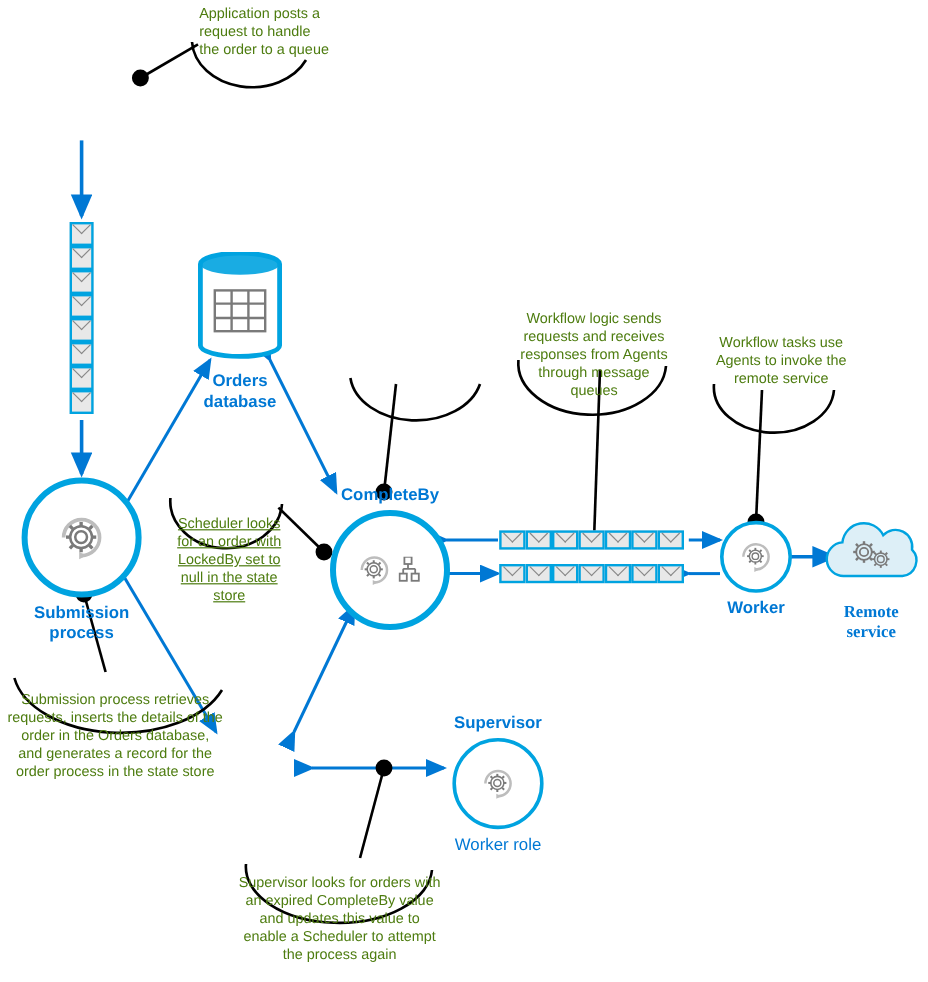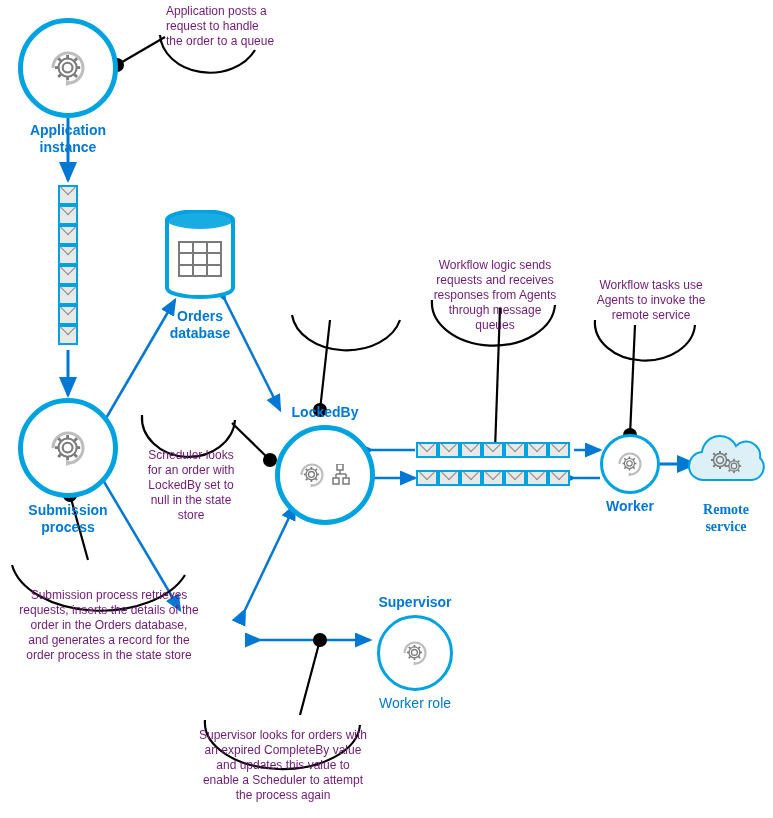--- a/index.html
+++ b/index.html
@@ -62,21 +62,21 @@
     color: #0078D4;
     font-weight: 600;
     font-size: 14px;
     line-height: 1.2;
     margin-top: 4px;
   }
   .note {
     position: absolute;
     font-size: 12px;
     line-height: 1.25;
-    color: #701a75;
+    color: #4d7c0f;
     text-align: center;
   }
   
   .gear {
     width: 40px; height: 40px;
     display: block;
   }
   .gear-sm { width: 28px; height: 28px; }
   .db {
     width: 70px; height: 90px;
@@ -209,30 +209,20 @@
       <rect x="0" y="14" width="6" height="6" fill="none" stroke="#7A7A7A" stroke-width="1.5"></rect>
       <rect x="10" y="14" width="6" height="6" fill="none" stroke="#7A7A7A" stroke-width="1.5"></rect>
       <line x1="7" y1="6" x2="7" y2="10" stroke="#7A7A7A" stroke-width="1.5"></line>
       <line x1="3" y1="10" x2="13" y2="10" stroke="#7A7A7A" stroke-width="1.5"></line>
       <line x1="3" y1="10" x2="3" y2="14" stroke="#7A7A7A" stroke-width="1.5"></line>
       <line x1="13" y1="10" x2="13" y2="14" stroke="#7A7A7A" stroke-width="1.5"></line>
     </g>
   </defs>
 </svg>
 
-<div class="node" style="left:18px; top:18px;">
-  <div class="circ big-circ">
-    <svg class="gear" viewBox="0 0 40 40">
-          <use href="#refresh-ring"></use>
-          <use href="#gear-shape" transform="scale(0.7) translate(8 8)"></use>
-        </svg>
-  </div>
-  <div class="label" style="white-space:pre-line;">Application
-instance</div>
-</div>
 
 <div class="queue v" style="left:58px; top:185px;">
   <div class="envelope"></div>
   <div class="envelope"></div>
   <div class="envelope"></div>
   <div class="envelope"></div>
   <div class="envelope"></div>
   <div class="envelope"></div>
   <div class="envelope"></div>
   <div class="envelope"></div>
@@ -252,21 +242,21 @@
 <div class="node" style="left:165px; top:210px;">
   <svg class="db" viewBox="0 0 70 90">
         <use href="#db-shape"></use>
       </svg>
   <div class="label" style="white-space:pre-line;">Orders
 database</div>
 </div>
 
 
 <div class="node" style="left:270px; top:400px; width:110px;">
-  <div class="label" style="margin-bottom:4px;">LockedBy</div>
+  <div class="label" style="margin-bottom:4px;">CompleteBy</div>
   <div class="circ big-circ" style="margin:0 auto;">
     <div class="scheduler-inner">
       <svg class="gear-sm" viewBox="0 0 40 40">
             <use href="#refresh-ring"></use>
             <use href="#gear-shape" transform="scale(0.6) translate(12 12)"></use>
           </svg>
       <svg width="20" height="22" viewBox="0 0 18 22">
             <use href="#flow-icon"></use>
           </svg>
     </div>
@@ -321,19 +311,19 @@
   <div class="circ med-circ" style="margin:0 auto;">
     <svg class="gear-sm" viewBox="0 0 40 40">
           <use href="#refresh-ring"></use>
           <use href="#gear-shape" transform="scale(0.6) translate(12 12)"></use>
         </svg>
   </div>
   <div class="sublabel" style="margin-top:4px;">Worker role</div>
 </div>
 
 <div class="note" style="left:166px; top:4px; width:110px; text-align:left;">Application posts a request to handle the order to a queue</div>
-<div class="note" style="left:19px; top:576px; width:180px;margin-top:12px;">Submission process retrieves requests, inserts the details of the order in the Orders database, and generates a record for the order process in the state store</div>
-<div class="note" style="left:142px; top:448px; width:98px;">Scheduler looks for an order with LockedBy set to null in the state store</div>
+<div class="note" style="left:6px; top:576px; width:180px;">Submission process retrieves requests, inserts the details of the order in the Orders database, and generates a record for the order process in the state store</div>
+<div class="note" style="left:142px; top:429px; width:98px;text-decoration:underline;">Scheduler looks for an order with LockedBy set to null in the state store</div>
 <div class="note" style="left:430px; top:258px; width:130px;">Workflow logic sends requests and receives responses from Agents through message queues</div>
 <div class="note" style="left:596px; top:278px; width:110px;">Workflow tasks use Agents to invoke the remote service</div>
 <div class="note" style="left:198px; top:728px; width:170px;text-align:center;">Supervisor looks for orders with an expired CompleteBy value and updates this value to enable a Scheduler to attempt the process again</div>
 
 </div>
 
 </body></html>

